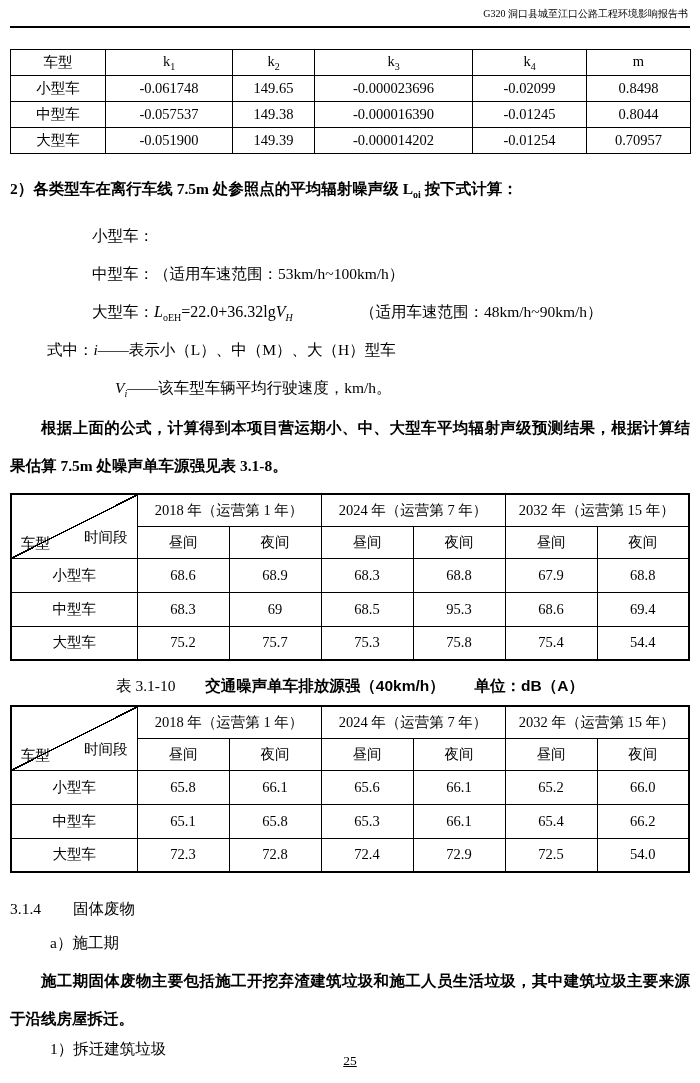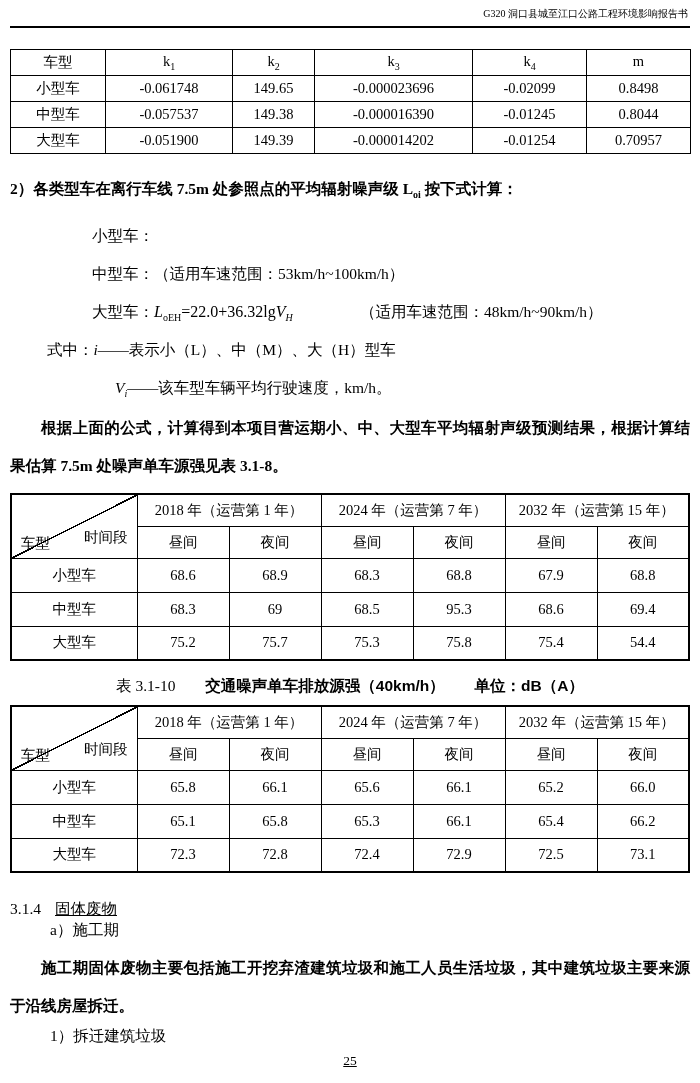--- a/index.html
+++ b/index.html
@@ -46,22 +46,22 @@
   .corner {
     position:relative; padding:0;
     background-image:linear-gradient(to bottom right,
       transparent calc(50% - 0.75px), #000 calc(50% - 0.75px),
       #000 calc(50% + 0.75px), transparent calc(50% + 0.75px));
   }
   .corner-top { position:absolute; top:5px; right:9px; font-size:14.5px;margin-top:28px; }
   .corner-bottom { position:absolute; bottom:5px; left:9px; font-size:14.5px; }
 
   .section-heading { margin-top:26px; font-size:15.5px; }
-  .section-title { margin-left:14px;text-decoration:underline; }
-  .sub-item { padding-left:40px; font-size:15.5px; }
+  .section-title { margin-left:32px; }
+  .sub-item { margin-top:13px; padding-left:40px; font-size:15.5px; }
   .p-solid { margin-top:8px; }
   .item-1 { margin-top:1px; padding-left:40px; font-size:15.5px; }
 
   .page-footer { position:absolute; bottom:14px; left:0; width:100%; text-align:center; font-size:13.5px;text-decoration:underline; }
 </style>
 </head>
 <body>
 
 <div class="page">
 
@@ -248,21 +248,21 @@
         <td>65.4</td>
         <td>66.2</td>
       </tr>
       <tr class="drow">
         <td>大型车</td>
         <td>72.3</td>
         <td>72.8</td>
         <td>72.4</td>
         <td>72.9</td>
         <td>72.5</td>
-        <td>73.1</td>
+        <td>54.0</td>
       </tr>
     </tbody>
   </table>
 
   <div class="section-heading">
     <span>3.1.4</span><span class="section-title">固体废物</span>
   </div>
 
   <div class="sub-item">a）施工期</div>
 

